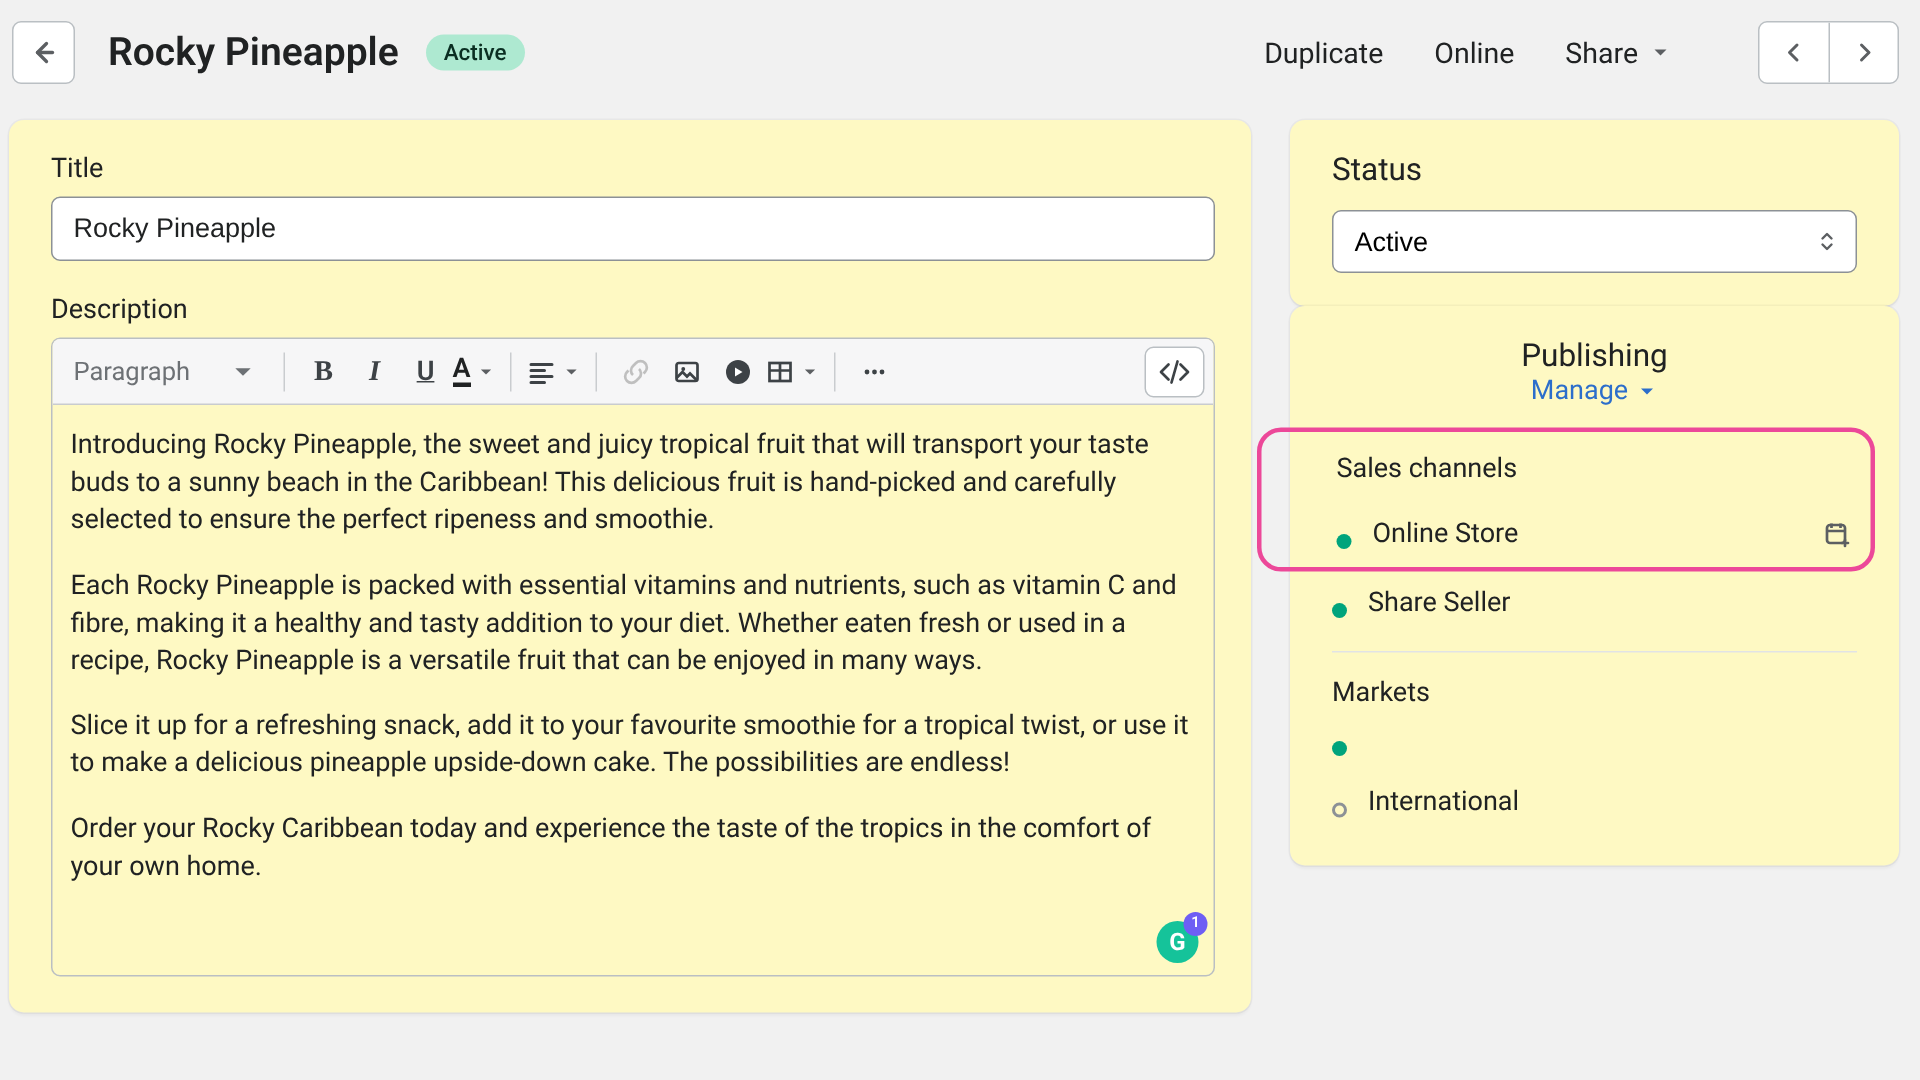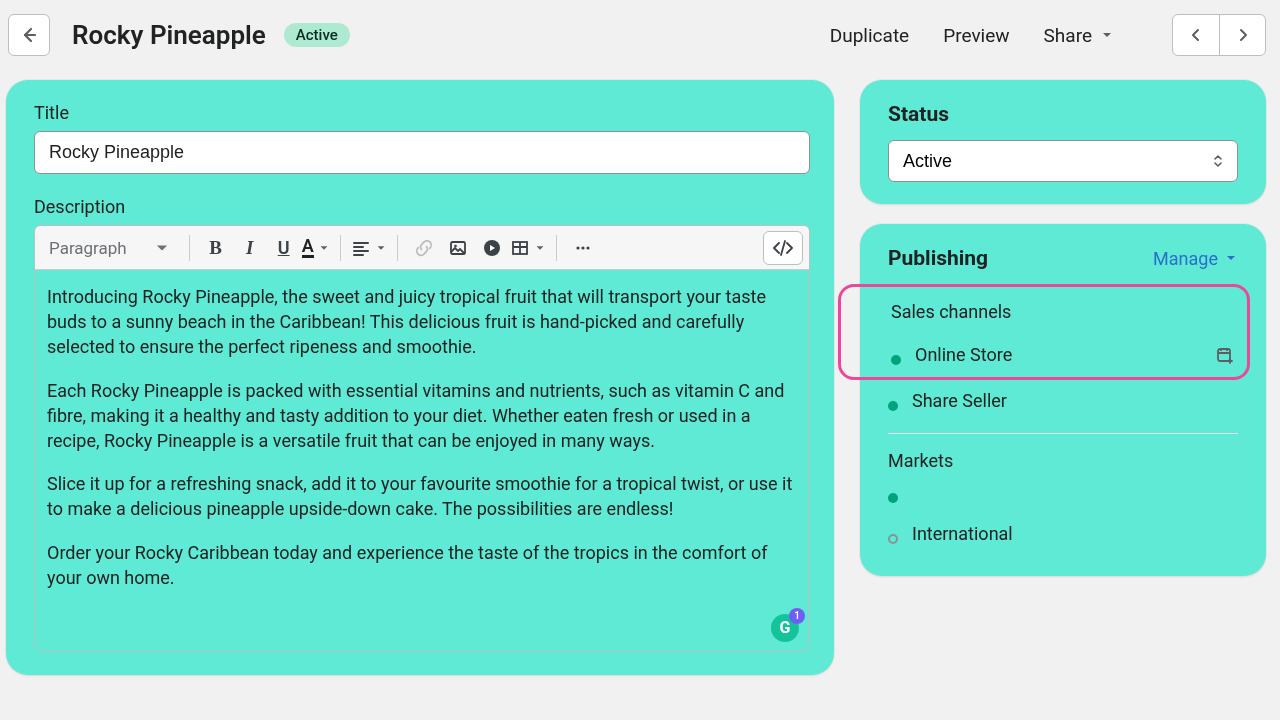--- a/index.html
+++ b/index.html
@@ -14,21 +14,21 @@
 .header-link.share { display: inline-flex; align-items: center; }
 .caret-down { margin-left: 8px; }
 .pager { display: inline-flex; border: 1px solid #babfc3; border-radius: 6px; background: #fff; overflow: hidden; }
 .pager-btn { width: 46px; height: 40px; display: flex; align-items: center; justify-content: center; cursor: pointer; }
 .pager-btn + .pager-btn { border-left: 1px solid #babfc3; }
 
 .body-wrap { display: flex; padding: 10px 14px 0 6px; gap: 26px; }
 .main-col { flex: 1; }
 .side-col { width: 406px; }
 
-.card { background: #5eead4; border-radius: 22px; box-shadow: 0 0 0 1px rgba(0,0,0,0.04), 0 2px 2px rgba(0,0,0,0.04); padding: 22px 28px; margin-bottom: 20px; }
+.card { background: #fef9c3; border-radius: 10px; box-shadow: 0 0 0 1px rgba(0,0,0,0.04), 0 2px 2px rgba(0,0,0,0.04); padding: 22px 28px; }
 .card.main { padding: 22px 24px 24px 28px; }
 
 .field-label { font-size: 18px; color: #202223; margin-bottom: 8px; }
 .text-input { width: 100%; border: 1px solid #8c9196; border-radius: 6px; padding: 10px 14px; font-size: 18px; color: #202223; outline: none; background: #fff; }
 
 .desc-wrap { margin-top: 22px; }
 .editor { border: 1px solid #babfc3; border-radius: 6px; overflow: hidden; }
 .toolbar { display: flex; align-items: center; background: #f6f6f7; border-bottom: 1px solid #c9cccf; padding: 4px 6px; gap: 2px; height: 44px; }
 .tool-select { display: inline-flex; align-items: center; color: #6d7175; font-size: 17px; padding: 6px 8px; border-radius: 4px; cursor: pointer; }
 .sep { width: 1px; height: 26px; background: #c9cccf; margin: 0 8px; }
@@ -36,26 +36,26 @@
 .tool-btn.disabled { color: #bfbfbf; }
 .tool-group { display: inline-flex; align-items: center; }
 .tool-group .caret { margin-left: 2px; }
 .toolbar-spacer { flex: 1; }
 .code-btn { border: 1px solid #babfc3; border-radius: 6px; background: #fff; width: 40px; height: 34px; display: flex; align-items: center; justify-content: center; cursor: pointer; margin-left: 8px; }
 .editor-body { padding: 14px 12px 14px 12px; font-size: 18px; line-height: 1.4; color: #202223; position: relative; min-height: 380px; }
 .editor-body p { margin-bottom: 18px; }
 .grammarly { position: absolute; right: 10px; bottom: 8px; width: 28px; height: 28px; background: #15c39a; border-radius: 50%; color: #fff; display: flex; align-items: center; justify-content: center; font-weight: 700; font-size: 16px; }
 .grammarly-badge { position: absolute; top: -6px; right: -6px; width: 16px; height: 16px; background: #6e5ef4; color: white; font-size: 10px; border-radius: 50%; display: flex; align-items: center; justify-content: center; font-weight: 600; }
 
-.side-title { font-size: 21px; font-weight: 700; margin-bottom: 14px; }
+.side-title { font-size: 21px; font-weight: 400; margin-bottom: 14px; }
 .select { position: relative; }
 .select select { width: 100%; border: 1px solid #8c9196; border-radius: 6px; padding: 10px 14px; font-size: 18px; background: #fff; appearance: none; cursor: pointer; }
 .select-caret { position: absolute; right: 14px; top: 50%; transform: translateY(-50%); pointer-events: none; }
 
-.publishing-head { display: flex; align-items: center; justify-content: space-between; margin-bottom: 14px; }
+.publishing-head { display: flex; align-items: center; justify-content: space-between; margin-bottom: 14px; flex-direction: column; }
 .manage { color: #2c6ecb; font-size: 18px; display: inline-flex; align-items: center; cursor: pointer; }
 .subhead { font-size: 18px; color: #202223; margin: 8px 0 12px 0; }
 .channel-row { display: flex; align-items: flex-end; padding: 10px 0; }
 .dot { width: 10px; height: 10px; border-radius: 50%; margin-right: 14px; }
 .dot.green { background: #00a47c; }
 .dot.hollow { width: 10px; height: 10px; border: 2px solid #8c9196; border-radius: 50%; background: transparent; }
 .channel-label { font-size: 18px; flex: 1; }
 .schedule-icon { color: #5c5f62; cursor: pointer; }
 .highlight-box { border: 3px solid #ec4899; border-radius: 16px; padding: 6px 4px 2px 4px; margin: 0 -12px 0 -50px; padding-left: 50px; padding-right: 12px; }
 .divider { height: 1px; background: #e1e3e5; margin: 12px 0 16px 0; }
@@ -69,21 +69,21 @@
   <div class="back-btn">
     <svg width="20" height="20" viewBox="0 0 20 20" fill="none">
         <path d="M12 4L6 10L12 16" stroke="#5c5f62" stroke-width="2.2" stroke-linecap="round" stroke-linejoin="round"></path>
         <path d="M6 10H16" stroke="#5c5f62" stroke-width="2.2" stroke-linecap="round"></path>
       </svg>
   </div>
   <div class="page-title">Rocky Pineapple</div>
   <div class="badge">Active</div>
   <div class="header-spacer"></div>
   <div class="header-link">Duplicate</div>
-  <div class="header-link">Preview</div>
+  <div class="header-link">Online</div>
   <div class="header-link share">
     <span>Share</span>
     <svg class="caret-down" width="14" height="14" viewBox="0 0 14 14">
         <path d="M3 5l4 4 4-4" fill="#5c5f62"></path>
       </svg>
   </div>
   <div style="width:24px"></div>
   <div class="pager">
     <div class="pager-btn">
       <svg width="16" height="16" viewBox="0 0 16 16">

